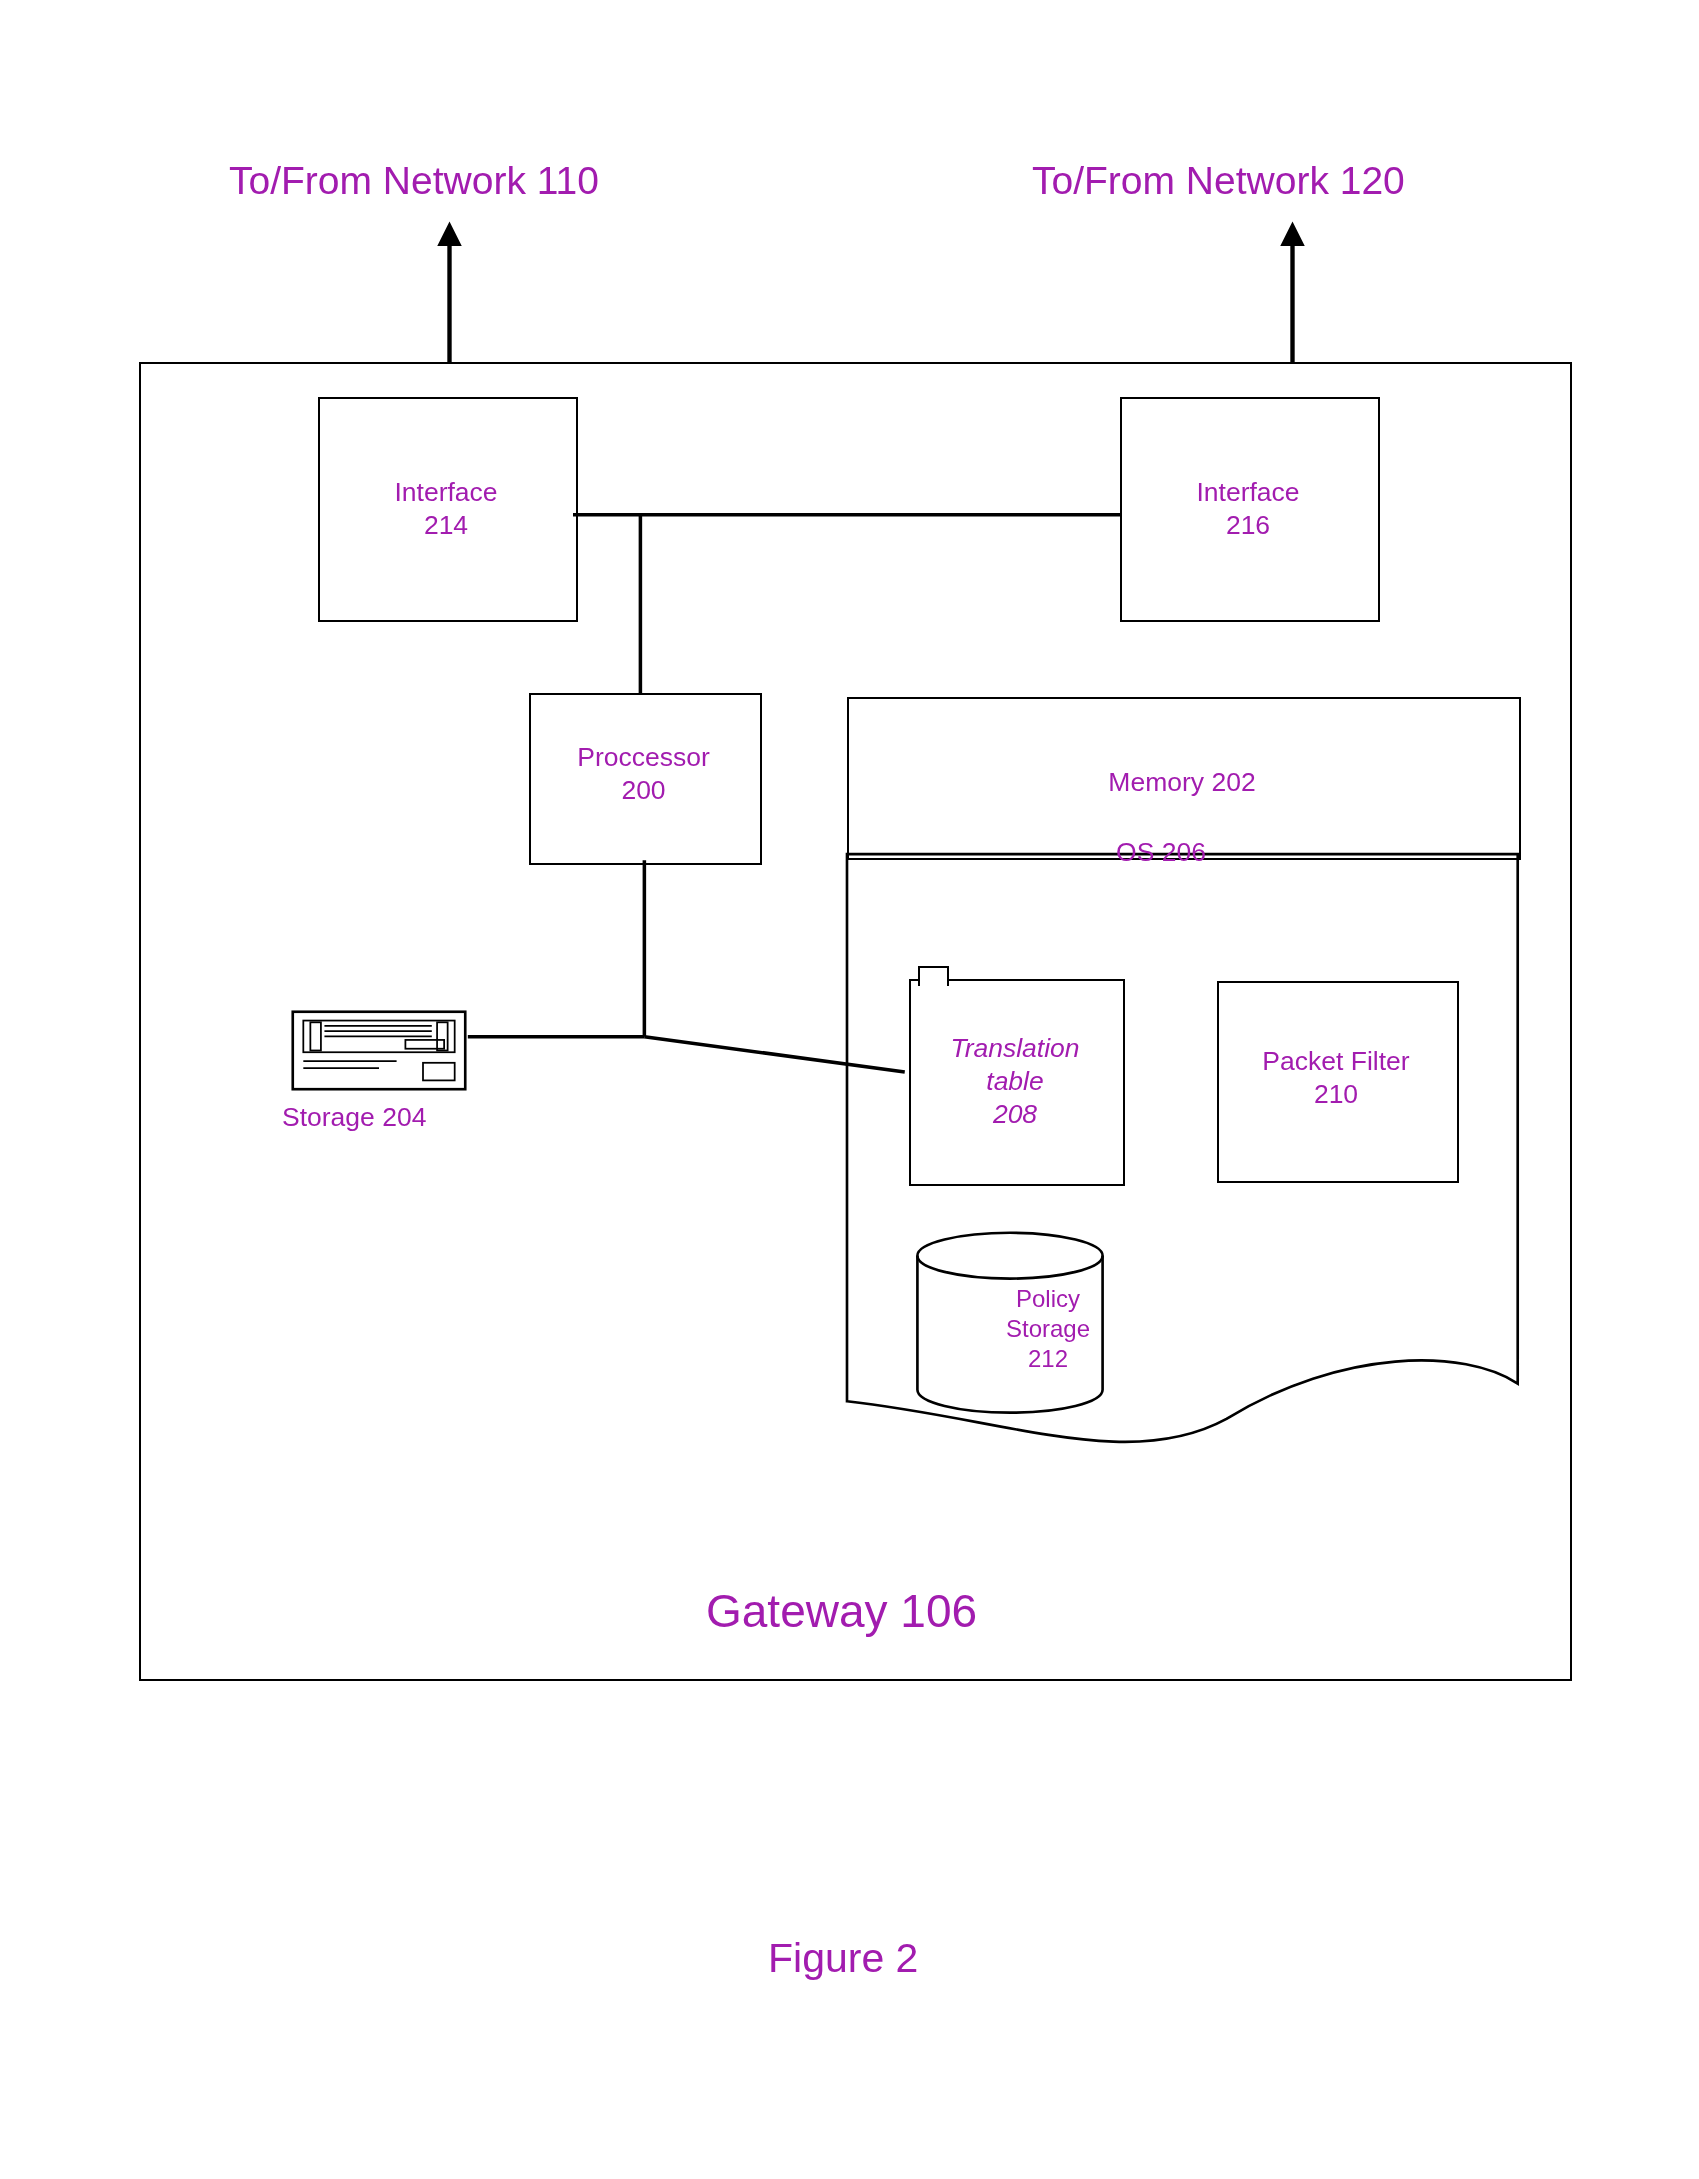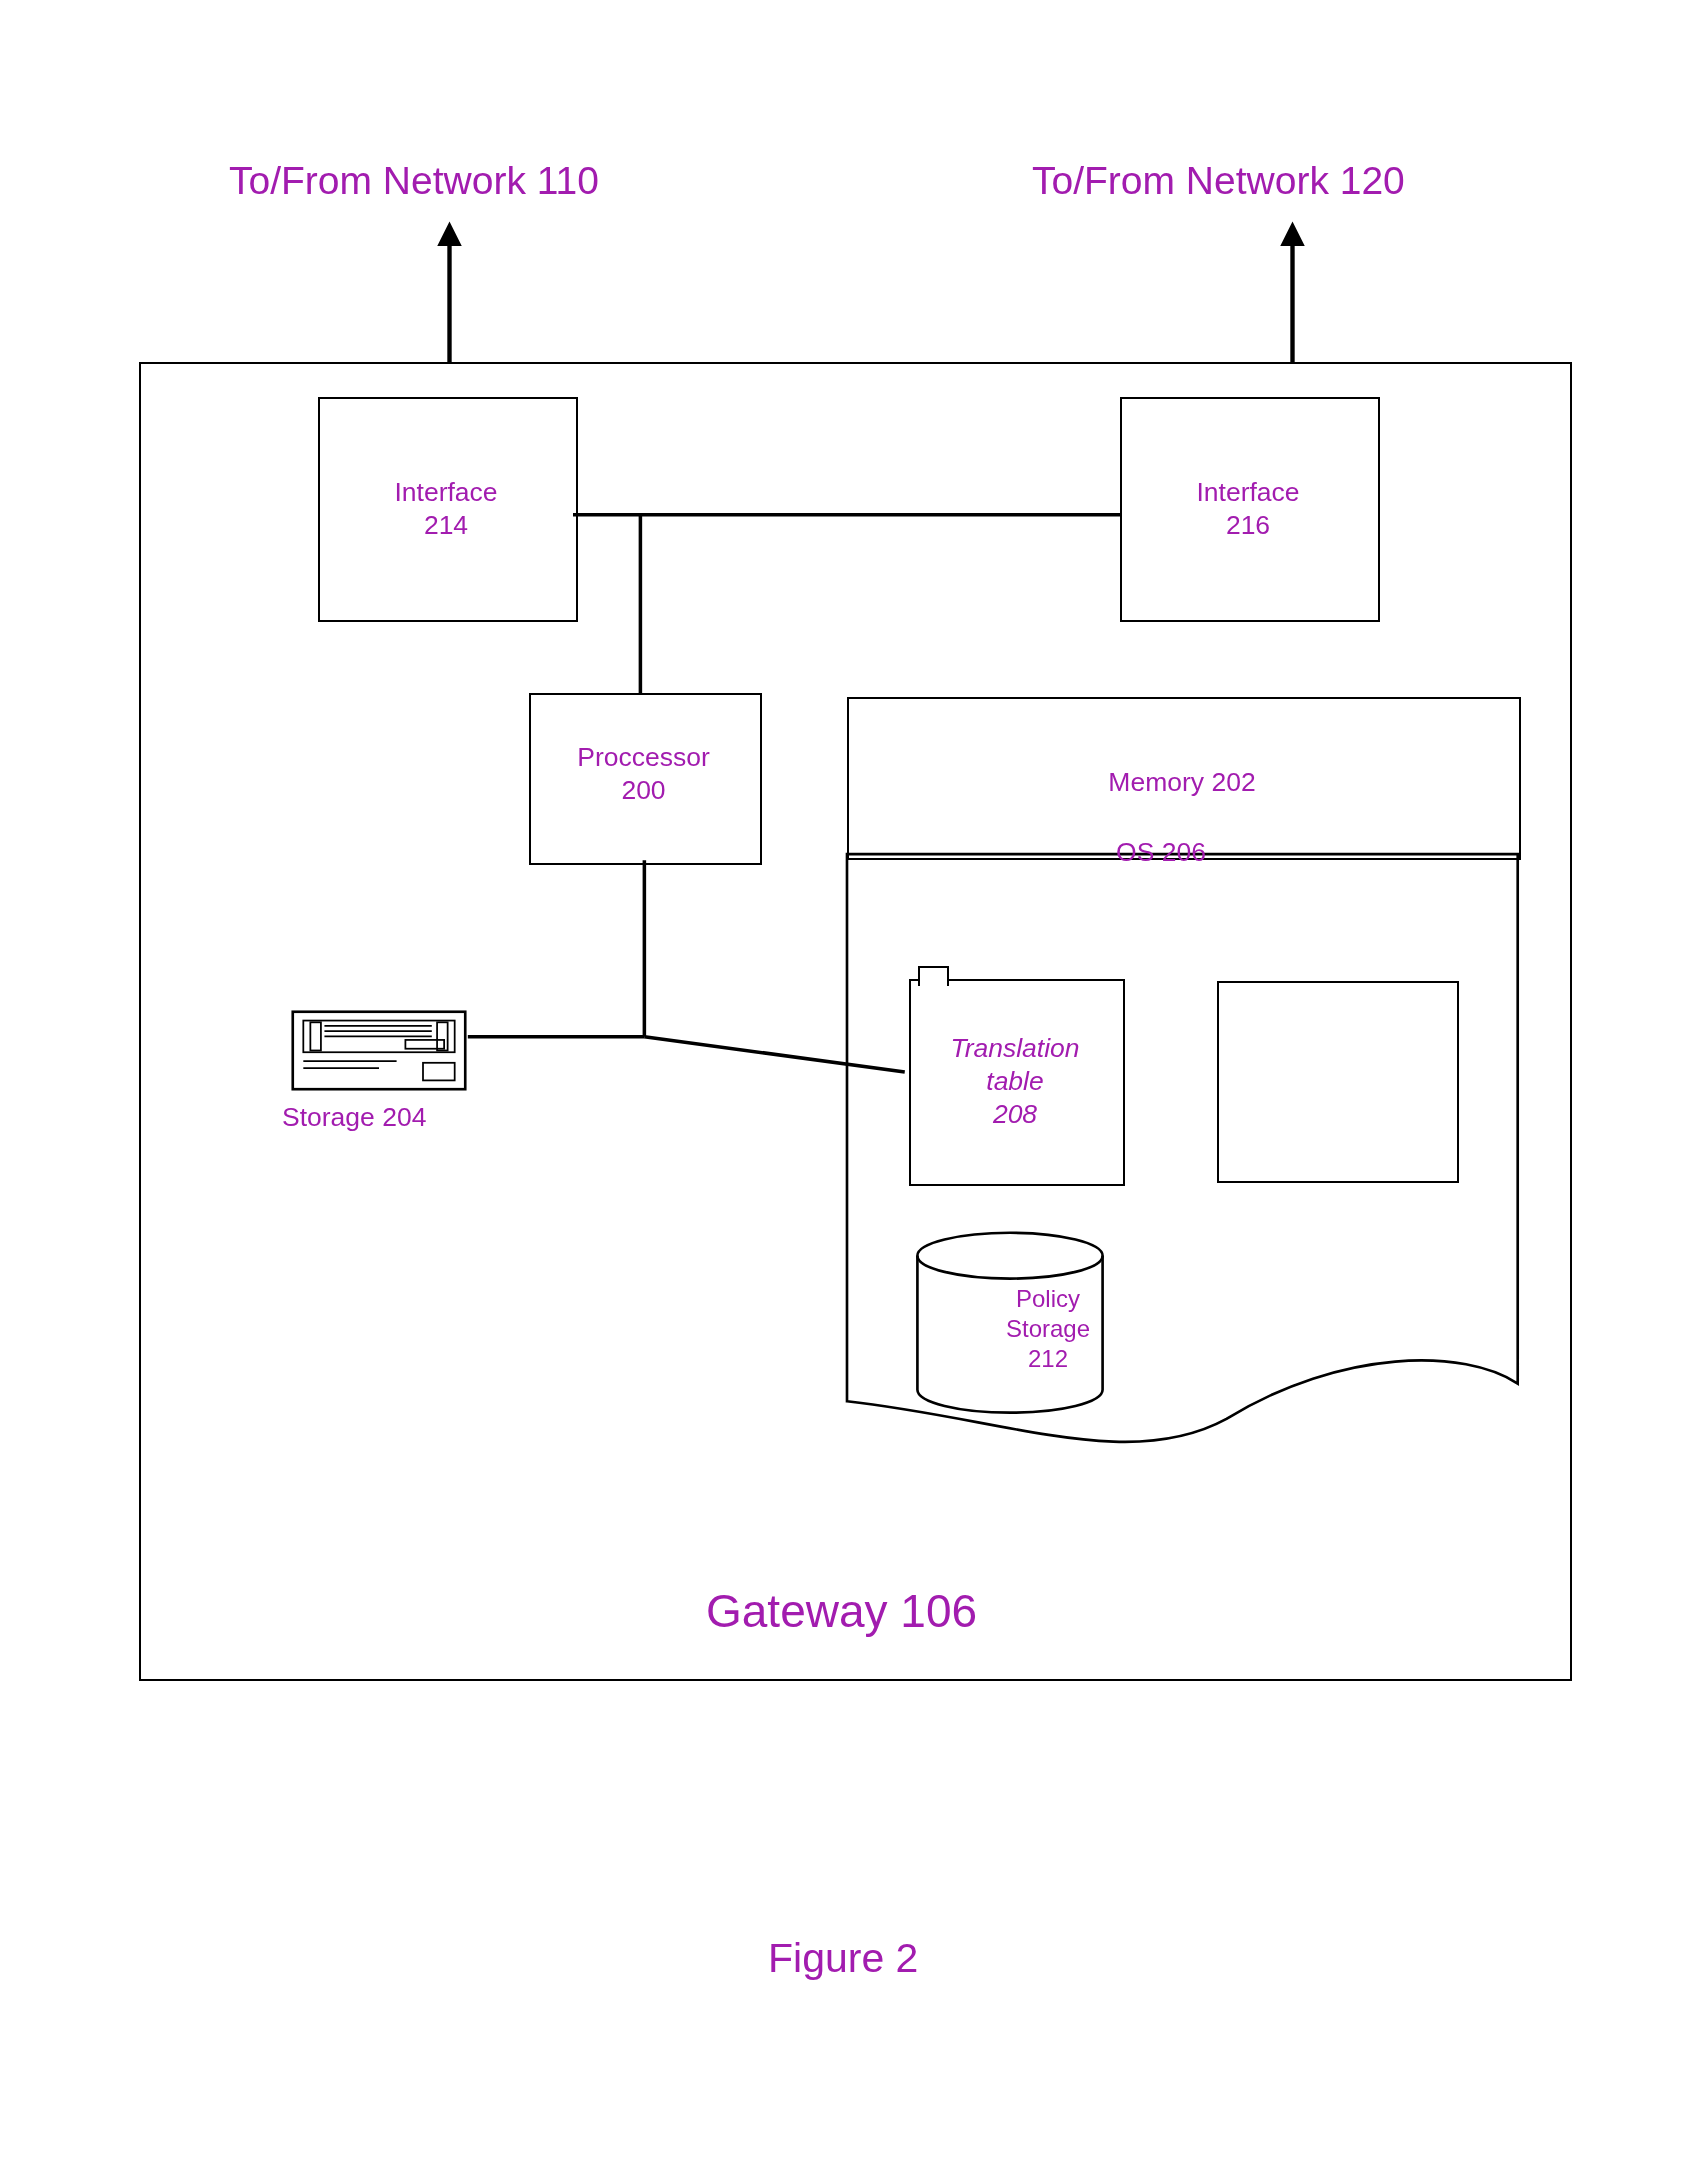--- a/index.html
+++ b/index.html
@@ -79,20 +79,24 @@
   <div class="box" style="left:909px;top:979px;width:212px;height:203px;"></div>
 
   <div class="box" style="left:918px;top:966px;width:26.5px;height:17.6px;border-bottom:none;"></div>
   <div class="boxlabel" style="left:909px;top:1032px;width:212px;font-style:italic;">
     <span>Translation</span>
     <span class="id">table</span>
     <span class="id">208</span>
   </div>
 
   <div class="box" style="left:1217px;top:981px;width:238px;height:198px;"></div>
+  <div class="boxlabel" style="left:1217px;top:1045px;width:238px;">
+    <span>Packet Filter</span>
+    <span class="id">210</span>
+  </div>
 
   <svg style="left:913px;top:1231px;" width="194" height="194" viewBox="0 0 220 220">
     <ellipse cx="110" cy="28" rx="105" ry="26" class="stroke" stroke-width="3" fill="#fff"></ellipse>
     <path d="M5 28 V180 A105 26 0 0 0 215 180 V28" class="stroke" stroke-width="3" fill="none"></path>
   </svg>
   <div class="boxlabel" style="left:951px;top:1284px;width:194px;font-size:24px;">
     <span>Policy</span>
     <span class="id">Storage</span>
     <span class="id">212</span>
   </div>

